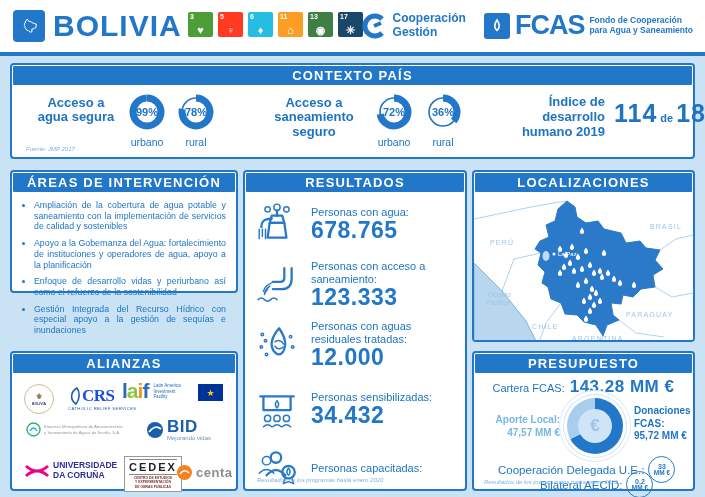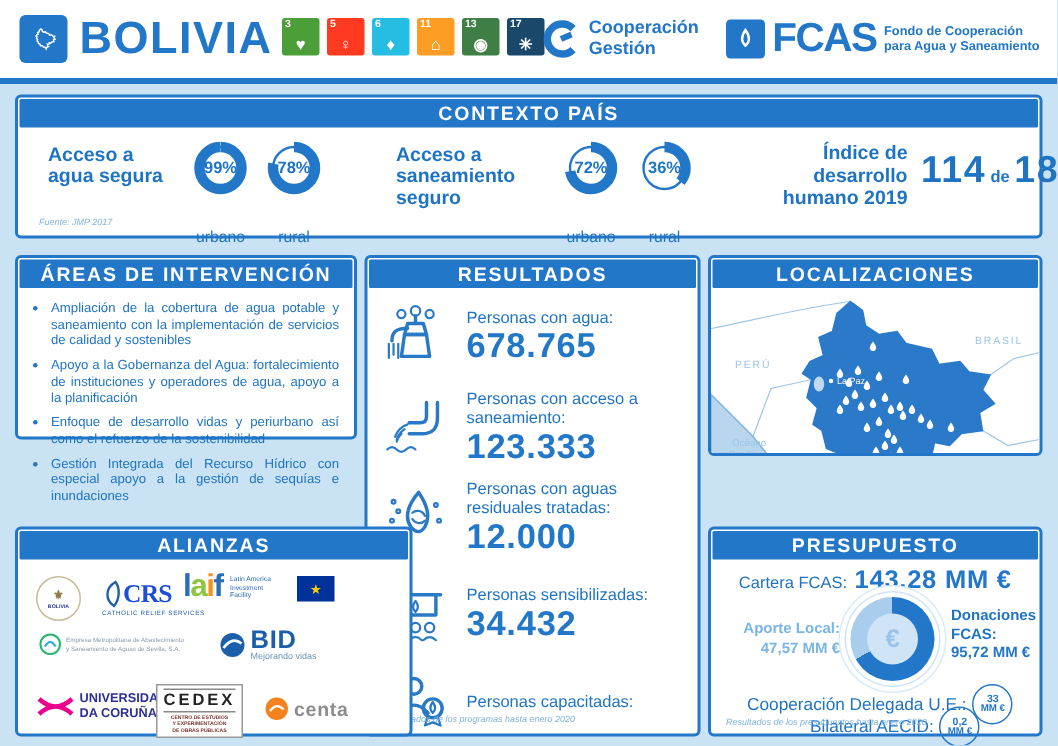--- a/index.html
+++ b/index.html
@@ -31,56 +31,56 @@
   .fcas-txt{font-size:8.5px;font-weight:bold;color:var(--blue);line-height:1.15}
 
   
   .panel{position:absolute;background:var(--panel);border:2px solid var(--blue);border-radius:4px}
   .pbar{height:19px;background:var(--blue);display:flex;align-items:center;justify-content:center;
         color:#fff;font-weight:bold;font-size:13px;letter-spacing:1.2px;border-radius:1px;margin:1px}
   .footnote{position:absolute;font-size:6px;font-style:italic;color:#7fb3dc}
 
   
   #ctx{left:10px;top:63px;width:685px;height:96px}
-  .ctx-label{position:absolute;font-size:13px;font-weight:bold;color:var(--txt);text-align:left;line-height:1.1}
+  .ctx-label{position:absolute;font-size:13px;font-weight:bold;color:var(--txt);text-align:center;line-height:1.1}
   .donut-wrap{position:absolute;width:44px;text-align:center}
   .donut-box{position:relative;width:44px;height:44px}
   .donut-box svg{position:absolute;left:0;top:0}
   .dtrack{fill:none;stroke:var(--blue);stroke-width:1.6}
   .dval{fill:none;stroke:var(--blue);stroke-width:7;transform:rotate(-90deg);transform-origin:22px 22px}
   .dpct{position:absolute;left:0;top:0;width:44px;height:44px;display:flex;align-items:center;justify-content:center;
         font-size:11px;font-weight:bold;color:var(--txt)}
-  .dlab{font-size:10.5px;color:var(--txt);margin-top:18px}
+  .dlab{font-size:10.5px;color:var(--txt);margin-top:2px}
   .hdi-label{position:absolute;left:485px;top:30px;width:108px;text-align:right;font-size:13px;font-weight:bold;line-height:1.15}
   .hdi-rank{position:absolute;left:602px;top:34px;display:flex;align-items:baseline;gap:3px;font-weight:bold;color:var(--txt)}
   .hdi-big{font-size:25px;letter-spacing:1px}
   .hdi-de{font-size:11px}
 
   
   #areas{left:10px;top:170px;width:228px;height:123px}
   #areas ul{margin:8px 10px 0 22px}
   #areas li{font-size:8.8px;line-height:1.22;text-align:justify;color:var(--txt);margin-bottom:6px}
   #areas li::marker{color:var(--blue)}
 
   
   #res{left:243px;top:170px;width:224px;height:321px}
   .res-row{position:absolute;left:8px;display:flex;align-items:center;gap:10px;width:208px}
   .res-ic{width:48px;height:48px;flex:0 0 48px;display:flex;align-items:center;justify-content:center}
   .res-lab{font-size:11px;line-height:1.15;color:var(--txt)}
   .res-val{font-size:23px;font-weight:bold;color:var(--blue);letter-spacing:0.5px;line-height:1.05}
 
   
-  #loc{left:472px;top:170px;width:223px;height:134px;overflow:hidden}
+  #loc{left:472px;top:170px;width:223px;height:172px;overflow:hidden}
   #loc svg{display:block}
   .mapname{fill:#9cc5e9;font-size:7px;letter-spacing:1.2px;font-family:"Liberation Sans",sans-serif}
   .mapocean{fill:#9cc5e9;font-size:6.5px;font-family:"Liberation Sans",sans-serif}
   .mapcity{fill:#ffffff;font-size:6px;font-family:"Liberation Sans",sans-serif}
 
   
-  #ali{left:10px;top:351px;width:265px;height:140px}
+  #ali{left:10px;top:351px;width:228px;height:140px}
   .ali-grid{position:relative;width:100%;height:119px}
   .logo{position:absolute;display:flex;align-items:center;gap:3px}
   .seal{width:30px;height:30px;border:1px solid #c8bd96;border-radius:50%;display:flex;flex-direction:column;
         align-items:center;justify-content:center;color:#27348b;font-size:3.5px;font-weight:bold;text-align:center;line-height:1.2}
   .seal .crest{font-size:8px;color:#8a7c45}
   .crs-name{font-size:17px;font-weight:bold;color:#1d4ed8;font-family:"Liberation Serif",serif;letter-spacing:-0.5px}
   .crs-cap{font-size:4.2px;color:#1f5fa8;letter-spacing:0.4px}
   .laif-name{font-size:21px;font-weight:bold;letter-spacing:-1px;line-height:0.9}
   .laif-cap{font-size:4.5px;color:#2b6cb8;line-height:1.2;margin-left:2px}
   .euflag{width:25px;height:17px;background:#039;display:flex;align-items:center;justify-content:center;color:#fc0;font-size:9px}
@@ -469,21 +469,21 @@
       <div class="logo" style="left:12px;top:86px">
         <svg width="26" height="22" viewBox="0 0 26 22">
             <path d="M2 6 Q13 16 24 6 M2 16 Q13 6 24 16" fill="none" stroke="#ec008c" stroke-width="3"></path>
           </svg>
         <div class="udc-name">
             <div>UNIVERSIDADE</div>
             <div>DA CORUÑA</div>
           </div>
       </div>
 
-      <div class="logo" style="left:92px;top:82px">
+      <div class="logo" style="left:112px;top:82px">
         <div class="cedex">
           <div class="cedex-name">CEDEX</div>
           <div class="cedex-cap">
               <div>CENTRO DE ESTUDIOS</div>
               <div>Y EXPERIMENTACIÓN</div>
               <div>DE OBRAS PÚBLICAS</div>
             </div>
         </div>
       </div>
 

